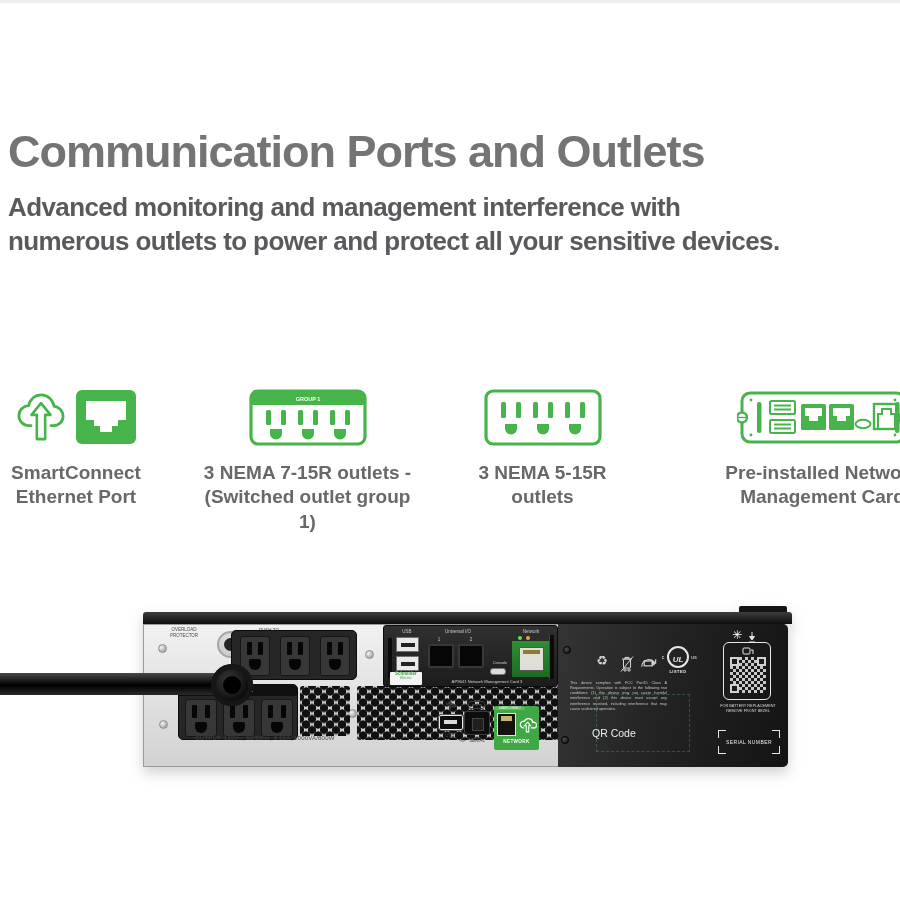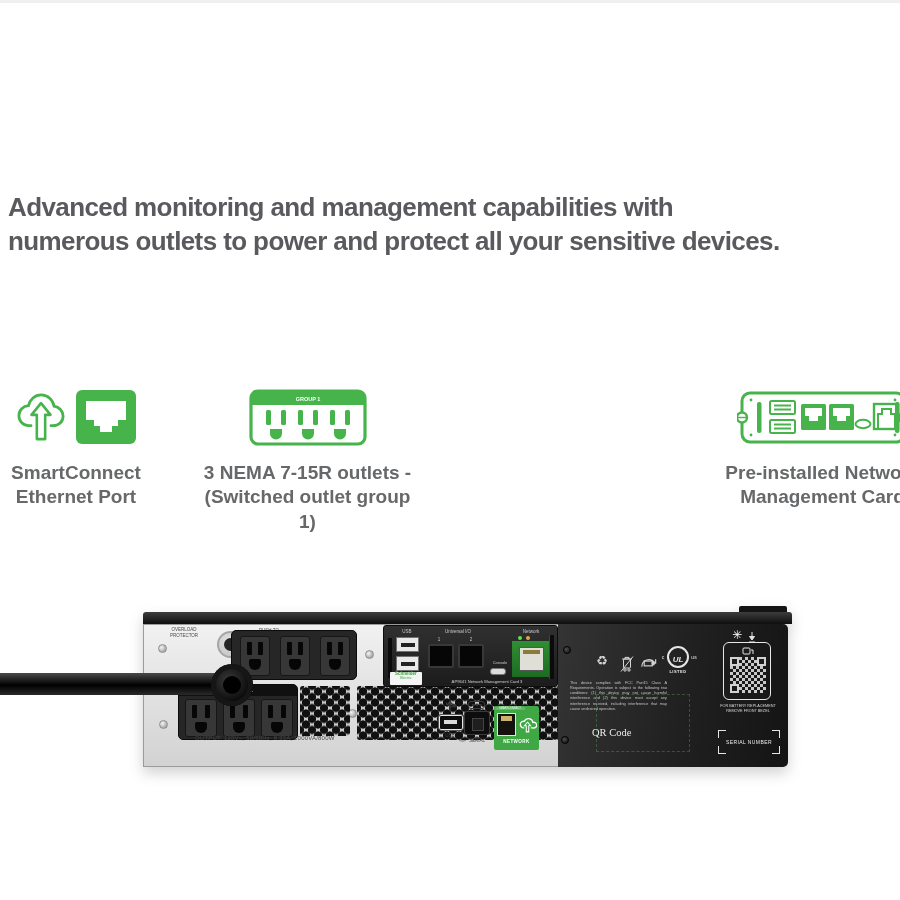--- a/index.html
+++ b/index.html
@@ -40,21 +40,22 @@
           background-size:6px 6px;opacity:.85;}
   .finder{position:absolute;width:9px;height:9px;border:2px solid #f2f2f2;box-sizing:border-box;background:#1d1d1d;}
 </style>
 </head>
 <body>
 
 <div class="canvas">
 
   <div class="a" style="left:0;top:0;width:900px;height:3px;background:#efefef;"></div>
 
-  <p class="subtitle pre">Advanced monitoring and management capabilities with
+  <h1 class="page-title">Communication Ports and Outlets</h1>
+  <p class="subtitle pre">Advanced monitoring and management interference with
 numerous outlets to power and protect all your sensitive devices.</p>
 
   <div class="feature" style="left:0;width:152px;">
     <div class="ficons">
       <svg width="52" height="60" viewBox="0 0 60 62">
         <path d="M18.5 41 H16 C9.6 41 4.5 35.9 4.5 29.5 C4.5 23.3 9.4 18.3 15.5 18 C17 10.8 23 5.5 30.2 5.5 C37.8 5.5 44 11.2 45 18.5 C50.8 19.3 55.5 24 55.5 30 C55.5 36.3 50.4 41 44 41 H41.5" fill="none" stroke="#47b44b" stroke-width="3.2" stroke-linecap="round"></path>
         <path d="M30 15 L41 28.5 H34.8 V56.5 H25.2 V28.5 H19 Z" fill="#fff" stroke="#47b44b" stroke-width="3" stroke-linejoin="round"></path>
       </svg>
       <svg width="62" height="56" viewBox="0 0 62 56">
         <rect x="1" y="1" width="60" height="54" rx="6" fill="#47b44b"></rect>
@@ -81,20 +82,39 @@
           <rect x="81" y="21" width="5" height="15" rx="1.5"></rect>
             <rect x="96" y="21" width="5" height="15" rx="1.5"></rect>
           <path d="M85 40 h12 v4.5 a6 6 0 0 1 -12 0 Z"></path>
         </g>
       </svg>
     </div>
     <div class="flabel pre">3 NEMA 7-15R outlets -
 (Switched outlet group 1)</div>
   </div>
 
+  <div class="feature" style="left:445px;width:195px;">
+    <div class="ficons">
+      <svg width="118" height="57" viewBox="0 0 118 57">
+        <rect x="2" y="2" width="114" height="53" rx="7" fill="#fff" stroke="#47b44b" stroke-width="3.2"></rect>
+        <g fill="#47b44b">
+          <rect x="17" y="13" width="5" height="16" rx="1.5"></rect>
+            <rect x="32" y="13" width="5" height="16" rx="1.5"></rect>
+          <path d="M21 35 h12 v4.5 a6 6 0 0 1 -12 0 Z"></path>
+          <rect x="49" y="13" width="5" height="16" rx="1.5"></rect>
+            <rect x="64" y="13" width="5" height="16" rx="1.5"></rect>
+          <path d="M53 35 h12 v4.5 a6 6 0 0 1 -12 0 Z"></path>
+          <rect x="81" y="13" width="5" height="16" rx="1.5"></rect>
+            <rect x="96" y="13" width="5" height="16" rx="1.5"></rect>
+          <path d="M85 35 h12 v4.5 a6 6 0 0 1 -12 0 Z"></path>
+        </g>
+      </svg>
+    </div>
+    <div class="flabel">3 NEMA 5-15R outlets</div>
+  </div>
 
   <div class="feature" style="left:720px;width:205px;">
     <div class="ficons">
       <svg width="172" height="57" viewBox="0 0 172 57">
         <rect x="5" y="4" width="162" height="49" rx="8" fill="#fff" stroke="#47b44b" stroke-width="3"></rect>
         <circle cx="5" cy="28.5" r="5" fill="#fff" stroke="#47b44b" stroke-width="2.4"></circle>
         <circle cx="167" cy="28.5" r="5" fill="#fff" stroke="#47b44b" stroke-width="2.4"></circle>
         <line x1="1" y1="28.5" x2="9" y2="28.5" stroke="#47b44b" stroke-width="1.4"></line>
         <line x1="163" y1="28.5" x2="171" y2="28.5" stroke="#47b44b" stroke-width="1.4"></line>
         <g fill="#47b44b">
@@ -291,21 +311,21 @@
         <g stroke="#e6e6e6" stroke-width="1" fill="#e6e6e6">
           <line x1="4" y1="0" x2="4" y2="5"></line>
             <polygon points="1.5,4.5 6.5,4.5 4,8"></polygon>
             <line x1="1" y1="10" x2="7" y2="10"></line>
         </g>
       </svg>
 
       <div class="a pre" style="left:12px;top:57px;width:97px;font-size:3.8px;line-height:1.35;color:#c4c4c4;text-align:justify;">This device complies with FCC Part15 Class A Requirements. Operation is subject to the following two conditions: (1) this device may not cause harmful interference and (2) this device must accept any interference received, including interference that may cause undesired operation.</div>
 
       <div class="a" style="left:38px;top:70px;width:94px;height:58px;border:1px dashed rgba(110,210,120,.28);box-sizing:border-box;"></div>
-      <div class="a" style="left:34px;top:103px;font-size:10.5px;color:#ededed;font-family:Liberation Serif, serif;">QR Code</div>
+      <div class="a" style="left:34px;top:103px;font-size:10.5px;color:#ededed;">QR Code</div>
 
       <div class="a" style="left:165px;top:18px;width:48px;height:58px;border:1px solid #e8e8e8;border-radius:6px;box-sizing:border-box;">
         <svg class="a" style="left:18px;top:3px;" width="12" height="9" viewBox="0 0 12 9">
           <g fill="none" stroke="#e8e8e8" stroke-width="1">
               <rect x="1" y="2" width="7" height="6" rx="1"></rect>
               <path d="M9 4 h2 v4"></path>
             </g>
         </svg>
         <div class="qr-pat">
           <span class="finder" style="left:0;top:0;"></span>

